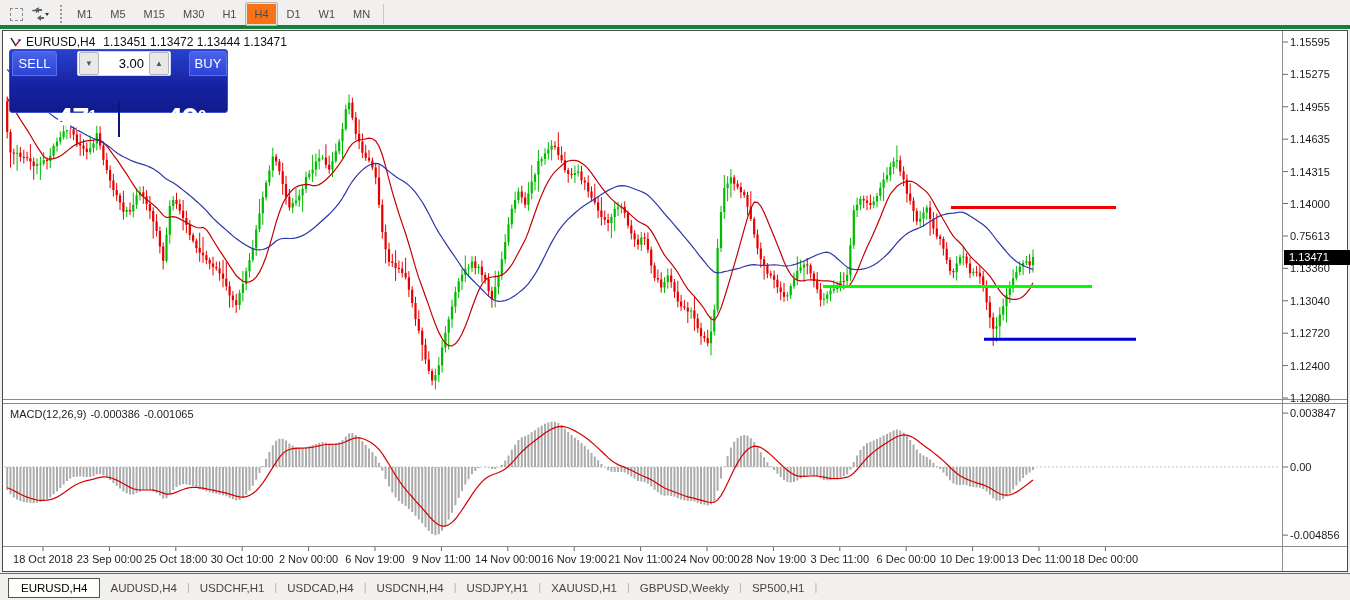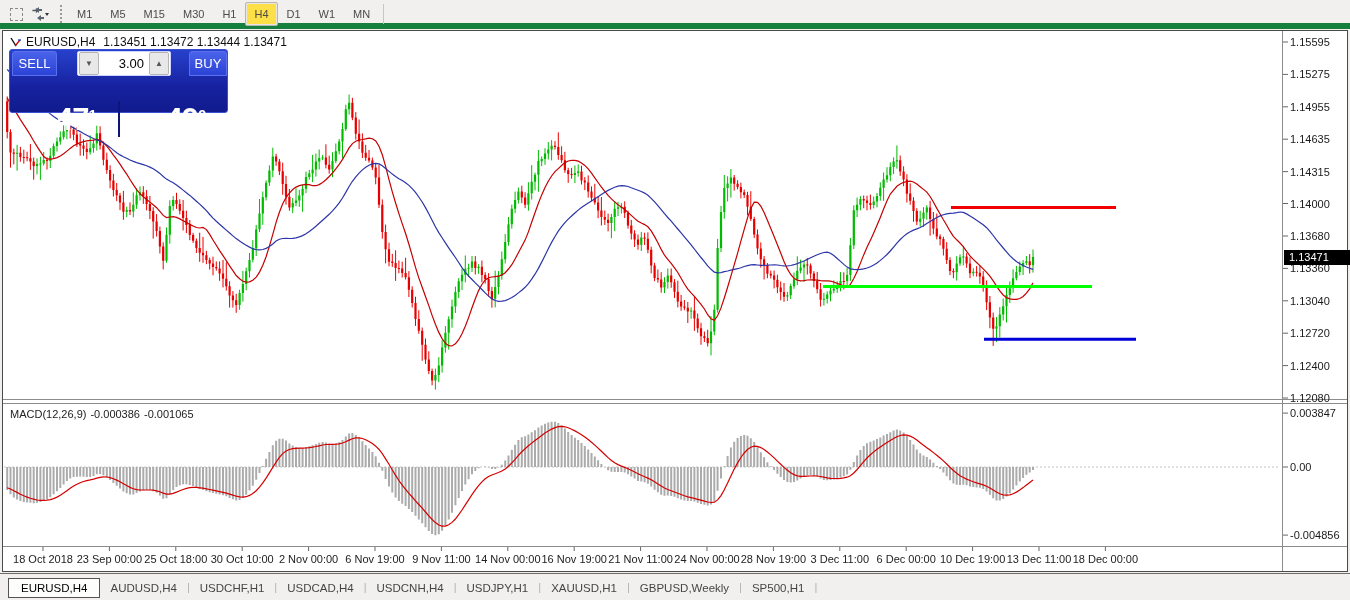--- a/index.html
+++ b/index.html
@@ -1,24 +1,24 @@
 <!DOCTYPE html>
 <html><head>
 <meta charset="utf-8">
 <style>
   html,body{margin:0;padding:0;background:#e8e6e3;font-family:"Liberation Sans",sans-serif;}
   #app{position:relative;width:1350px;height:600px;overflow:hidden;background:#f0efed;}
   
-  .toolbar{position:absolute;left:0;top:0;width:1350px;height:29px;background:#f1f0ee;border-bottom:6px solid #15803d;box-sizing:border-box;}
+  .toolbar{position:absolute;left:0;top:0;width:1350px;height:29px;background:#f1f0ee;border-bottom:4px solid #15803d;box-sizing:border-box;}
   .tb-icon{position:absolute;top:5px;width:20px;height:18px;display:flex;align-items:center;justify-content:center;}
   .dashed-box{width:11px;height:11px;border:1px dashed #8a8a8a;}
   .grip{position:absolute;left:59px;top:4px;width:5px;height:20px;background-image:radial-gradient(#9a9a9a 1px,transparent 1px);background-size:4px 4px;}
   .tf-group{position:absolute;left:68px;top:2px;height:24px;display:flex;align-items:center;}
   .tf-btn{height:22px;padding:0 8px;display:flex;align-items:center;justify-content:center;font-size:11px;color:#4d4b48;border:1px solid transparent;border-radius:2px;cursor:default;}
-  .tf-btn.active{background:#fde047;border:1px solid #b8b6b2;box-shadow:0 0 0 1px #e8e6e2 inset;}
+  .tf-btn.active{background:#f97316;border:1px solid #b8b6b2;box-shadow:0 0 0 1px #e8e6e2 inset;}
   .tf-sep{width:1px;height:20px;background:#c9c7c3;margin:0 4px;}
   
   .chart-window{position:absolute;left:2px;top:30px;width:1346px;height:542px;background:#ffffff;border:1px solid #4a4a4a;box-sizing:border-box;}
   #chart-svg{position:absolute;left:-2px;top:-30px;width:1350px;height:600px;}
   .vsep{position:absolute;left:1279px;top:0;width:1px;height:540px;background:#8c8c8c;}
   .hsep1{position:absolute;left:0;top:368px;width:1344px;height:1px;background:#8c8c8c;}
   .hsep2{position:absolute;left:0;top:372px;width:1344px;height:1px;background:#8c8c8c;}
   .hsep3{position:absolute;left:0;top:515px;width:1344px;height:1px;background:#8c8c8c;}
   .chart-title{position:absolute;left:7px;top:4px;display:flex;align-items:center;font-size:12px;color:#111;}
   .chart-title .sym{margin-left:4px;}
@@ -186,21 +186,21 @@
       <span>MACD(12,26,9)</span><span>-0.000386</span><span>-0.001065</span>
     </div>
 
     <div id="price-labels">
         <div class="axis-label" style="top: 5px;">1.15595</div>
         <div class="axis-label" style="top: 37.4096px;">1.15275</div>
         <div class="axis-label" style="top: 69.8192px;">1.14955</div>
         <div class="axis-label" style="top: 102.229px;">1.14635</div>
         <div class="axis-label" style="top: 134.638px;">1.14315</div>
         <div class="axis-label" style="top: 166.542px;">1.14000</div>
-        <div class="axis-label" style="top: 198.951px;">1.13680</div>
+        <div class="axis-label" style="top: 198.951px;">0.75613</div>
         <div class="axis-label" style="top: 231.361px;">1.13360</div>
         <div class="axis-label" style="top: 263.77px;">1.13040</div>
         <div class="axis-label" style="top: 296.18px;">1.12720</div>
         <div class="axis-label" style="top: 328.59px;">1.12400</div>
         <div class="axis-label" style="top: 360.999px;">1.12080</div>
       </div>
     <div id="macd-labels">
         <div class="axis-label" style="top: 376.073px;">0.003847</div>
         <div class="axis-label" style="top: 430px;">0.00</div>
         <div class="axis-label" style="top: 498.071px;">-0.004856</div>

